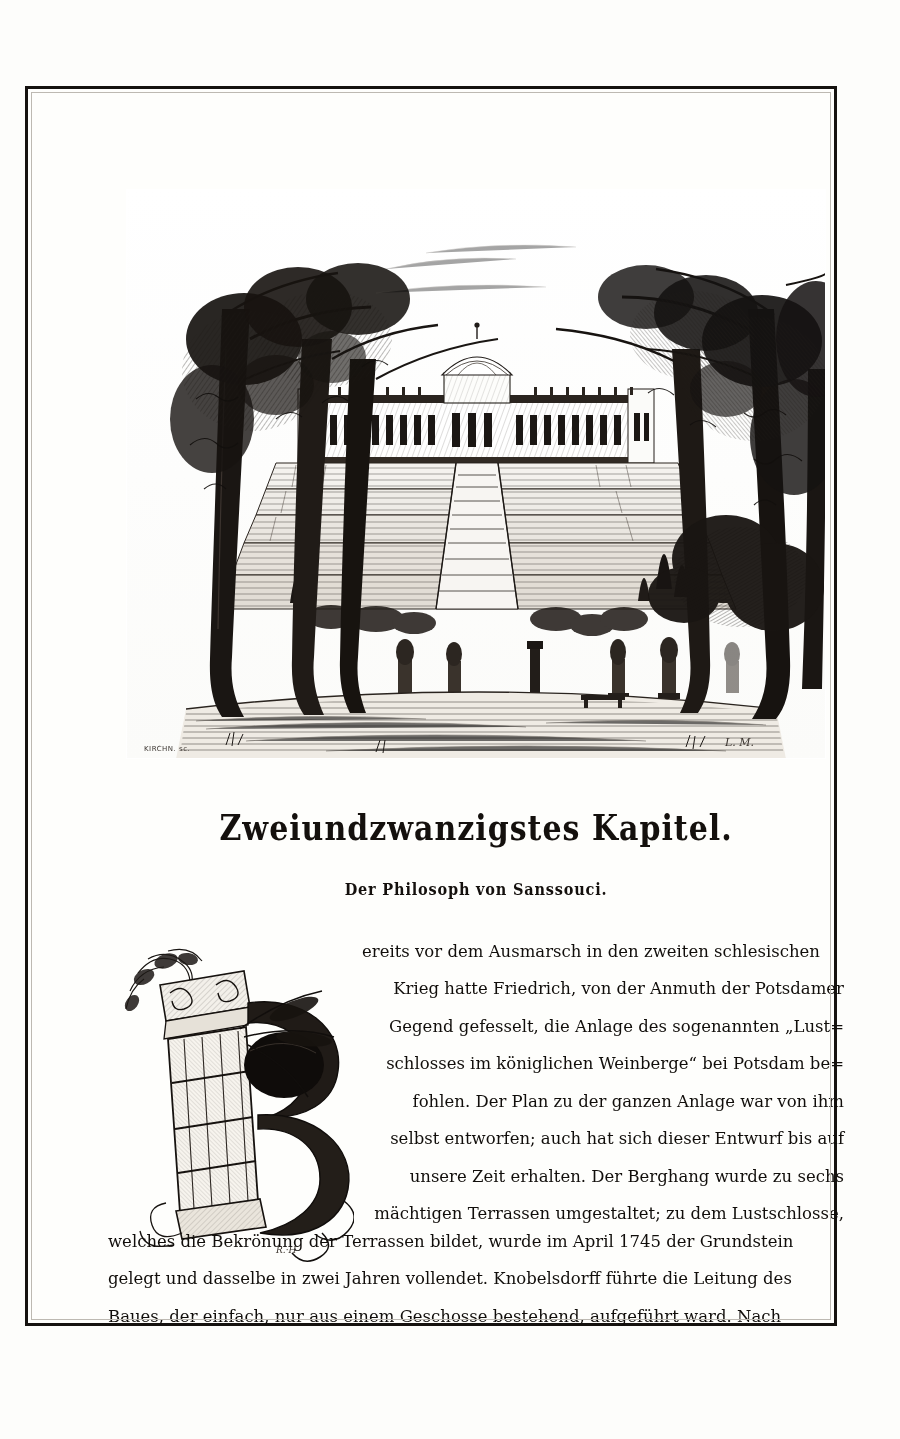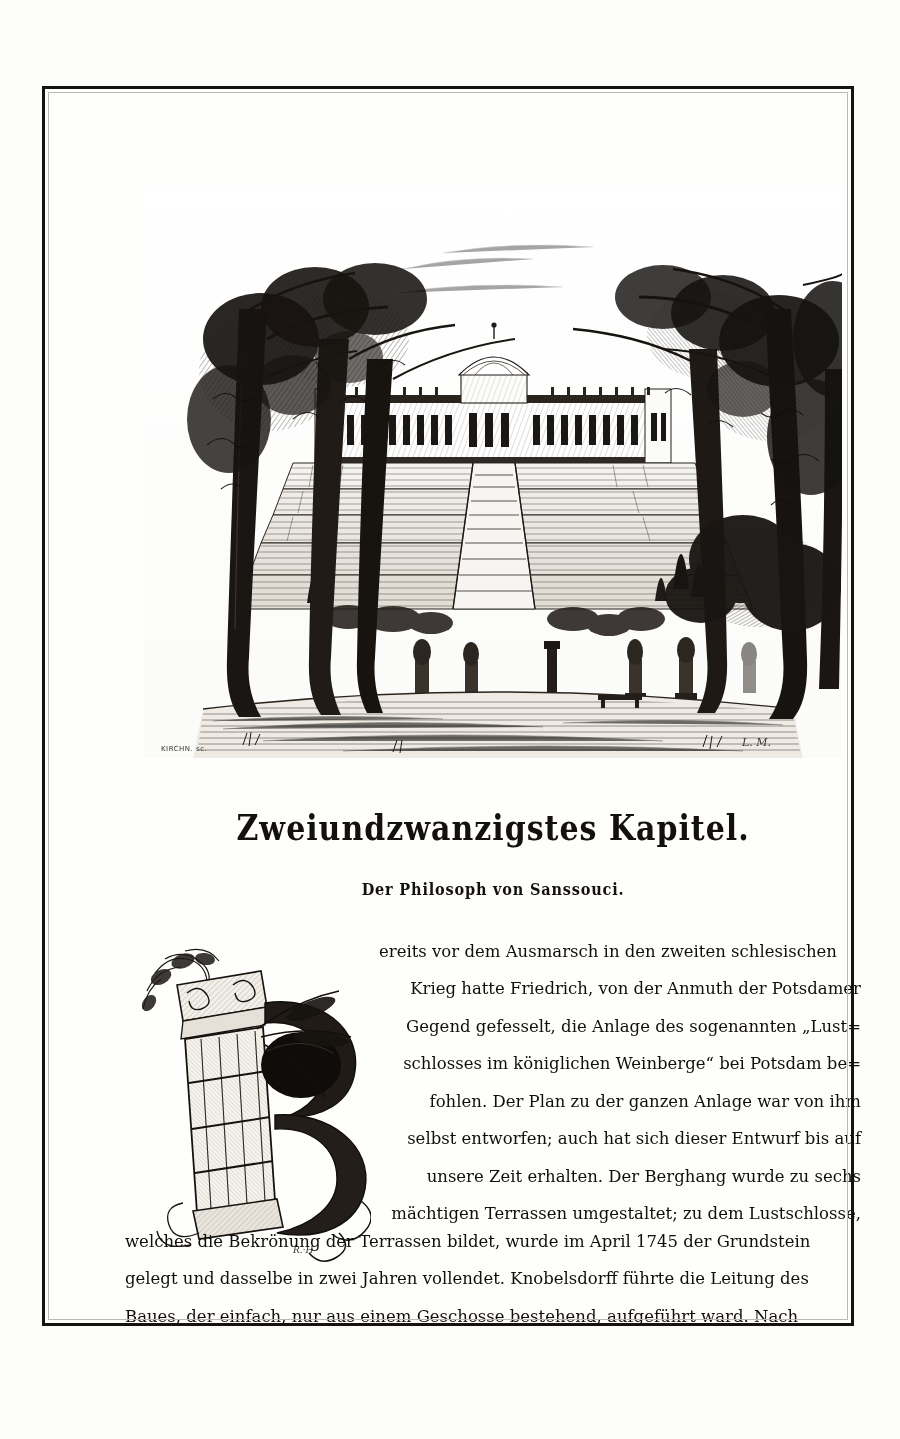--- a/index.html
+++ b/index.html
@@ -17,21 +17,21 @@
   .page {
     position: relative;
     width: 900px;
     height: 1439px;
     background: #fdfdfb;
   }
 
   
   .page-frame {
     position: absolute;
-    left: 42px;
+    left: 25px;
     top: 86px;
     width: 812px;
     height: 1240px;
     border: 3px solid #15120f;
     box-sizing: border-box;
     background: #fefefc;
   }
   .page-frame::after {
     content: "";
     position: absolute;

